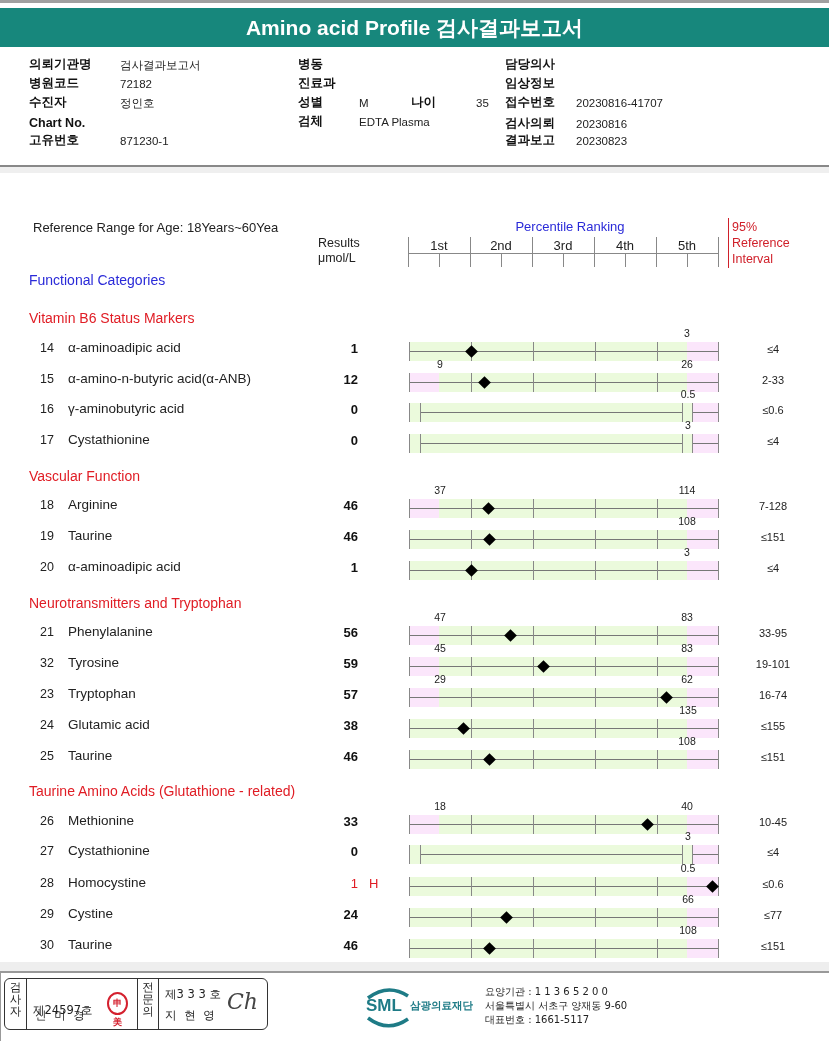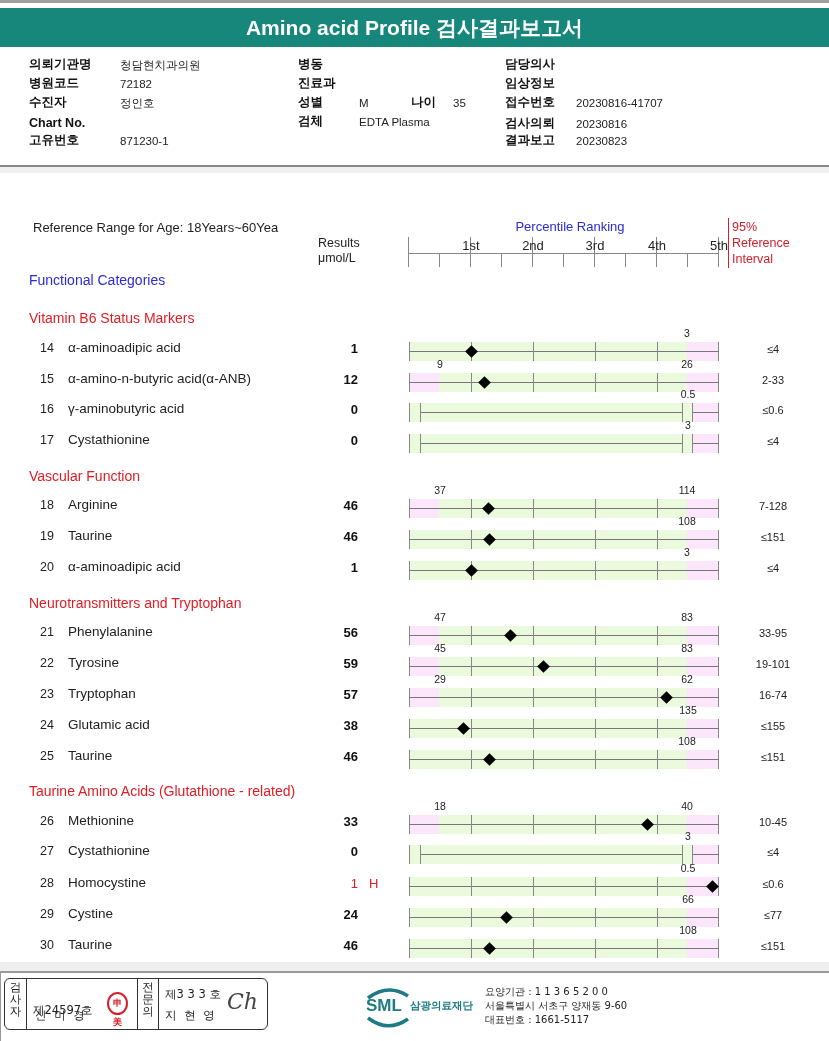--- a/index.html
+++ b/index.html
@@ -17,21 +17,21 @@
   .sep-rule { position: absolute; left: 0; top: 165px; width: 829px; height: 2px; background: #888; }
   .sep-band { position: absolute; left: 0; top: 167px; width: 829px; height: 6px; background: #efefef; }
 
   .hdr-ref { position: absolute; left: 33px; top: 220px; font-family: "Liberation Sans", sans-serif; font-size: 13px; color: #222; }
   .hdr-results { position: absolute; left: 318px; top: 236px; font-family: "Liberation Sans", sans-serif; font-size: 12.5px; color: #222; line-height: 15px; }
   .hdr-pct { position: absolute; left: 470px; top: 219px; width: 200px; text-align: center; font-family: "Liberation Sans", sans-serif; font-size: 13px; color: #2a2ad8; }
   .hdr-grid { position: absolute; left: 408px; top: 237px; width: 311px; height: 30px; }
   .hdr-grid .col { position: absolute; top: 0; height: 30px; border-left: 1px solid #888; }
   .hdr-grid .sub { position: absolute; top: 16px; height: 14px; border-left: 1px solid #888; }
   .hdr-grid .hline { position: absolute; left: 0; top: 16px; width: 311px; border-top: 1px solid #888; }
-  .hdr-grid .lbl { position: absolute; top: 1px; width: 62px; text-align: center; font-family: "Liberation Sans", sans-serif; font-size: 13px; color: #222; margin-left: 32px; }
+  .hdr-grid .lbl { position: absolute; top: 1px; width: 62px; text-align: center; font-family: "Liberation Sans", sans-serif; font-size: 13px; color: #222; }
   .hdr-red-line { position: absolute; left: 728px; top: 218px; width: 1px; height: 50px; background: #d0202a; }
   .hdr-ref-int { position: absolute; left: 732px; top: 219px; font-family: "Liberation Sans", sans-serif; font-size: 12.5px; color: #d0202a; line-height: 16px; }
 
   .func-cat { position: absolute; left: 29px; top: 272px; font-family: "Liberation Sans", sans-serif; font-size: 14px; color: #2a2ad8; }
   .section-title { position: absolute; left: 29px; font-family: "Liberation Sans", sans-serif; font-size: 14px; color: #e01c24; }
 
   .row { position: absolute; left: 0; width: 829px; height: 31px; }
   .row .num { position: absolute; left: 40px; top: 7px; font-family: "Liberation Sans", sans-serif; font-size: 12.5px; color: #222; }
   .row .name { position: absolute; left: 68px; top: 6px; font-family: "Liberation Sans", sans-serif; font-size: 13.5px; color: #222; white-space: nowrap; }
   .row .result { position: absolute; left: 318px; width: 40px; top: 7px; text-align: right; font-family: "Liberation Sans", sans-serif; font-weight: bold; font-size: 13px; color: #111; }
@@ -60,36 +60,36 @@
   .sml-info { position: absolute; left: 485px; top: 985px; font-family: "DejaVu Sans", sans-serif; font-size: 10px; line-height: 14px; color: #222; white-space: nowrap; }
 </style>
 </head>
 <body>
 
 <div class="top-rule"></div>
 <div class="title-bar">Amino acid Profile 검사결과보고서</div>
 
 <div class="info">
   <span class="lbl" style="left:29px;top:57px">의뢰기관명</span>
-  <span class="val" style="left:120px;top:58px">청담현치과의원</span>
+  <span class="val" style="left:120px;top:58px">검사결과보고서</span>
   <span class="lbl" style="left:29px;top:76px">병원코드</span>
   <span class="val" style="left:120px;top:77px">72182</span>
   <span class="lbl" style="left:29px;top:95px">수진자</span>
   <span class="val" style="left:120px;top:96px">정인호</span>
   <span class="lbl" style="left:29px;top:116px">Chart No.</span>
   <span class="val" style="left:120px;top:117px"></span>
   <span class="lbl" style="left:29px;top:133px">고유번호</span>
   <span class="val" style="left:120px;top:134px">871230-1</span>
 
   <span class="lbl" style="left:298px;top:57px">병동</span>
   <span class="lbl" style="left:298px;top:76px">진료과</span>
   <span class="lbl" style="left:298px;top:95px">성별</span>
   <span class="val" style="left:359px;top:96px">M</span>
   <span class="lbl" style="left:411px;top:95px">나이</span>
-  <span class="val" style="left:453px;top:96px">35</span>
+  <span class="val" style="left:476px;top:96px">35</span>
   <span class="lbl" style="left:298px;top:114px">검체</span>
   <span class="val" style="left:359px;top:115px">EDTA Plasma</span>
 
   <span class="lbl" style="left:505px;top:57px">담당의사</span>
   <span class="lbl" style="left:505px;top:76px">임상정보</span>
   <span class="lbl" style="left:505px;top:95px">접수번호</span>
   <span class="val" style="left:576px;top:96px">20230816-41707</span>
   <span class="lbl" style="left:505px;top:116px">검사의뢰</span>
   <span class="val" style="left:576px;top:117px">20230816</span>
   <span class="lbl" style="left:505px;top:133px">결과보고</span>
@@ -289,21 +289,21 @@
     <div class="tick" style="left:248px"></div>
     <div class="tick" style="left:309px"></div>
     <div class="marker" style="left:101px"></div>
   </div>
   <span class="low-lbl" style="left:440px">47</span>
   <span class="high-lbl" style="left:687px">83</span>
   <span class="ref">33-95</span>
 </div>
 
 <div class="row" style="top:649px">
-  <span class="num">22</span>
+  <span class="num">32</span>
   <span class="name">Tyrosine</span>
   <span class="result">59</span>
   <div class="bar">
     <div class="pink" style="left:0;width:30px"></div>
     <div class="pink" style="left:278px;width:32px"></div>
     <div class="mid"></div>
     <div class="tick" style="left:0"></div>
     <div class="tick" style="left:62px"></div>
     <div class="tick" style="left:124px"></div>
     <div class="tick" style="left:186px"></div>

